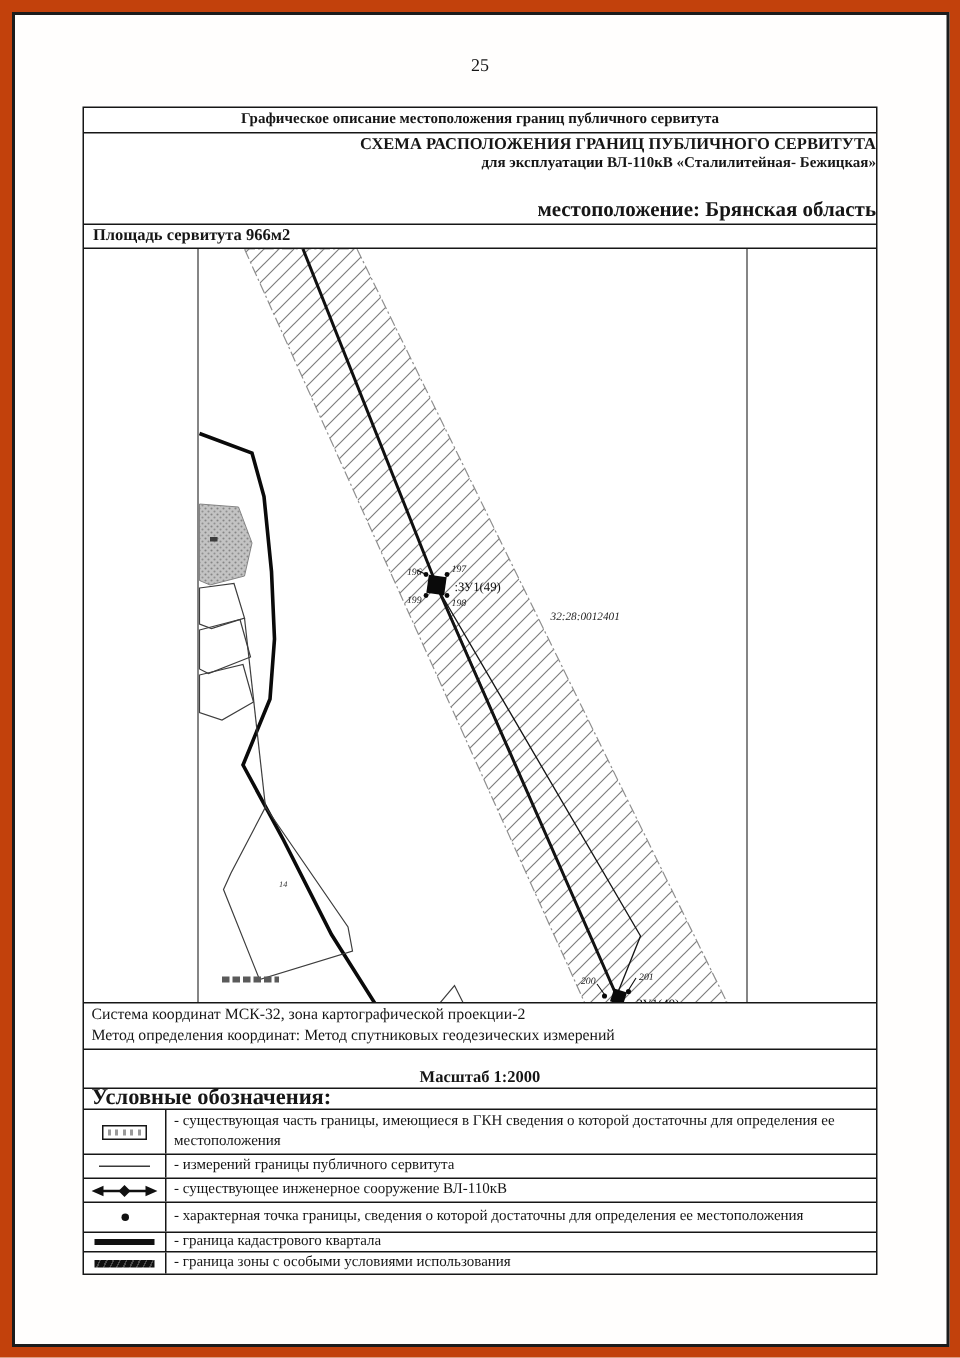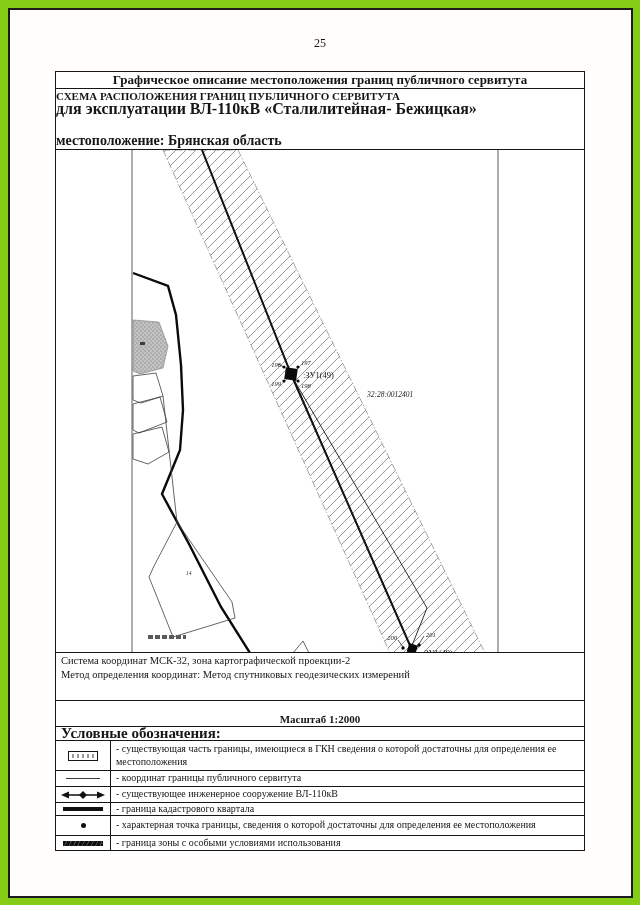--- a/index.html
+++ b/index.html
@@ -1,30 +1,30 @@
 <!DOCTYPE html>
 <html><head>
 <meta charset="utf-8">
 <style>
   html,body{margin:0;padding:0;}
   body{width:640px;height:905px;background:#f4f4f1;font-family:"Liberation Serif","DejaVu Serif",serif;color:#161616;}
-  #page{position:absolute;left:0;top:0;width:640px;height:905px;background:#84cc16;overflow:hidden;}
+  #page{position:absolute;left:0;top:0;width:640px;height:905px;background:#c2410c;overflow:hidden;}
   #page-border{position:absolute;left:8px;top:8px;width:621px;height:886px;border:2px solid #1c1c1c;background:#fffefd;}
   #page-number{position:absolute;left:0;right:0;top:36px;text-align:center;font-size:12px;}
   #doc-table{position:absolute;left:55px;top:71px;width:530px;border:1.5px solid #161616;background:#fff;box-sizing:border-box;}
   #doc-table *{box-sizing:border-box;}
-  .t-title{border-bottom:1.5px solid #161616;text-align:center;font-weight:700;font-size:13px;line-height:16px;height:17px;white-space:nowrap;}
-  .t-scheme{border-bottom:1.5px solid #161616;text-align:left;padding:1px 0 2px;}
+  .t-title{border-bottom:1.5px solid #161616;text-align:center;font-weight:700;font-size:10px;line-height:16px;height:17px;white-space:nowrap;}
+  .t-scheme{border-bottom:1.5px solid #161616;text-align:right;padding:1px 0 2px;}
   .t-scheme .l1{font-weight:700;font-size:11px;line-height:13px;}
-  .t-scheme .l2{font-weight:700;font-size:16px;line-height:12px;}
+  .t-scheme .l2{font-weight:700;font-size:10px;line-height:12px;}
   .t-scheme .l3{font-weight:700;font-size:14px;line-height:12px;margin-top:20px;}
   .t-area{border-bottom:1.5px solid #161616;font-weight:700;font-size:11px;line-height:15px;height:16px;padding-left:6px;}
   .t-map{height:503px;border-bottom:1.5px solid #161616;position:relative;overflow:hidden;background:#fff;}
   .t-map svg{position:absolute;left:0;top:0;}
-  .t-coord{border-bottom:1.2px solid #161616;font-size:10.5px;line-height:13.5px;padding:1px 5px 19px;}
+  .t-coord{border-bottom:1.2px solid #161616;font-size:10.5px;line-height:13.5px;padding:1px 5px 2px;}
   .t-coord .lbl{font-weight:400;}
   .t-scale{border-bottom:1.2px solid #161616;text-align:center;font-weight:700;font-size:11px;line-height:14px;height:15px;margin-top:11px;}
   .t-ltitle{border-bottom:1.2px solid #161616;font-weight:700;font-size:15px;line-height:13px;height:14px;padding-left:5px;}
   .lrow{display:flex;border-bottom:1.2px solid #161616;}
   .lrow.last{border-bottom:none;text-align:right;}
   .lsym{width:55px;flex:none;border-right:1.2px solid #161616;display:flex;align-items:center;justify-content:center;}
   .ltxt{flex:1;font-size:10px;line-height:12.5px;padding:1px 5px;display:flex;align-items:center;}
   .h30{min-height:30px;} .h16{height:16px;} .h20{height:20px;} .h13{height:13px;} .h14{height:14px;}
   .sym-box{width:30px;height:10px;border:1.2px solid #161616;display:flex;align-items:center;justify-content:center;background:#fff;}
   .sym-box-inner{width:22px;height:4px;background:repeating-linear-gradient(90deg,#9a9a9a 0 2px,transparent 2px 5px);}
@@ -43,20 +43,21 @@
   <div id="doc-table">
 
     <div class="t-title">Графическое описание местоположения границ публичного сервитута</div>
 
     <div class="t-scheme">
       <div class="l1">СХЕМА РАСПОЛОЖЕНИЯ ГРАНИЦ ПУБЛИЧНОГО СЕРВИТУТА</div>
       <div class="l2">для эксплуатации ВЛ-110кВ «Сталилитейная- Бежицкая»</div>
       <div class="l3">местоположение: Брянская область</div>
     </div>
 
+    <div class="t-area">Площадь сервитута  966м2</div>
 
     <div class="t-map">
       <svg width="528" height="503" viewBox="0 0 528 503">
         <defs>
           <pattern id="hatch" width="10" height="10" patternUnits="userSpaceOnUse">
             <path d="M0,10 L10,0 M-2,2 L2,-2 M8,12 L12,8" stroke="#7d7d7d" stroke-width="0.8" fill="none"></path>
           </pattern>
           <pattern id="stipple" width="4" height="4" patternUnits="userSpaceOnUse">
             <rect width="4" height="4" fill="#c3c3c3"></rect>
             <circle cx="1" cy="1" r="0.7" fill="#858585"></circle>
@@ -133,53 +134,53 @@
       <div class="ltxt">
           <span>- существующая часть границы, имеющиеся в ГКН сведения о которой достаточны для определения ее местоположения</span>
         </div>
     </div>
 
     <div class="lrow h16">
       <div class="lsym">
         <div class="sym-thinline"></div>
       </div>
       <div class="ltxt">
-          <span>- координат границы публичного сервитута</span>
+          <span>- измерений границы публичного сервитута</span>
         </div>
     </div>
 
     <div class="lrow h16">
       <div class="lsym">
         <svg width="44" height="12" viewBox="0 0 44 12">
           <line x1="4" y1="6" x2="40" y2="6" stroke="#111" stroke-width="1.6"></line>
           <polygon points="0,6 8,2.5 8,9.5" fill="#111"></polygon>
           <polygon points="44,6 36,2.5 36,9.5" fill="#111"></polygon>
           <polygon points="22,2 26,6 22,10 18,6" fill="#111"></polygon>
         </svg>
       </div>
       <div class="ltxt">
           <span>- существующее инженерное сооружение ВЛ-110кВ</span>
         </div>
     </div>
 
+    <div class="lrow h20">
+      <div class="lsym">
+        <div class="sym-dot"></div>
+      </div>
+      <div class="ltxt">
+          <span>- характерная точка границы, сведения о которой достаточны для определения ее местоположения</span>
+        </div>
+    </div>
+
     <div class="lrow h13">
       <div class="lsym">
         <div class="sym-thick"></div>
       </div>
       <div class="ltxt">
           <span>- граница кадастрового квартала</span>
-        </div>
-    </div>
-
-    <div class="lrow h20">
-      <div class="lsym">
-        <div class="sym-dot"></div>
-      </div>
-      <div class="ltxt">
-          <span>- характерная точка границы, сведения о которой достаточны для определения ее местоположения</span>
         </div>
     </div>
 
     <div class="lrow h14 last">
       <div class="lsym">
         <div class="sym-zone"></div>
       </div>
       <div class="ltxt">
           <span>- граница зоны с особыми условиями использования</span>
         </div>

